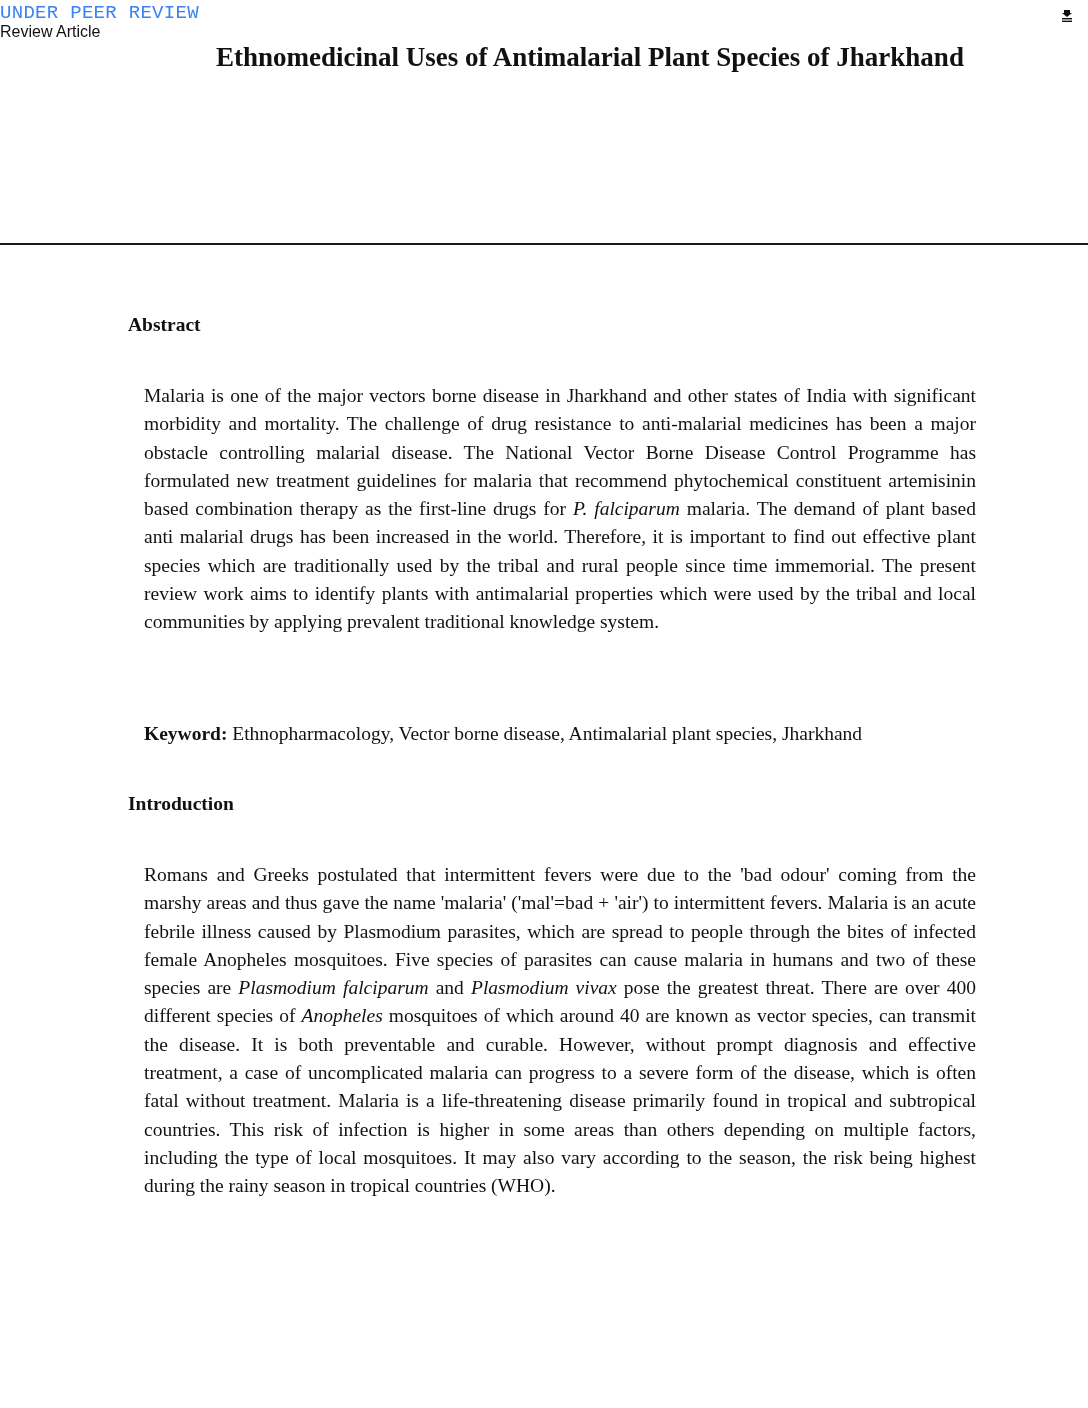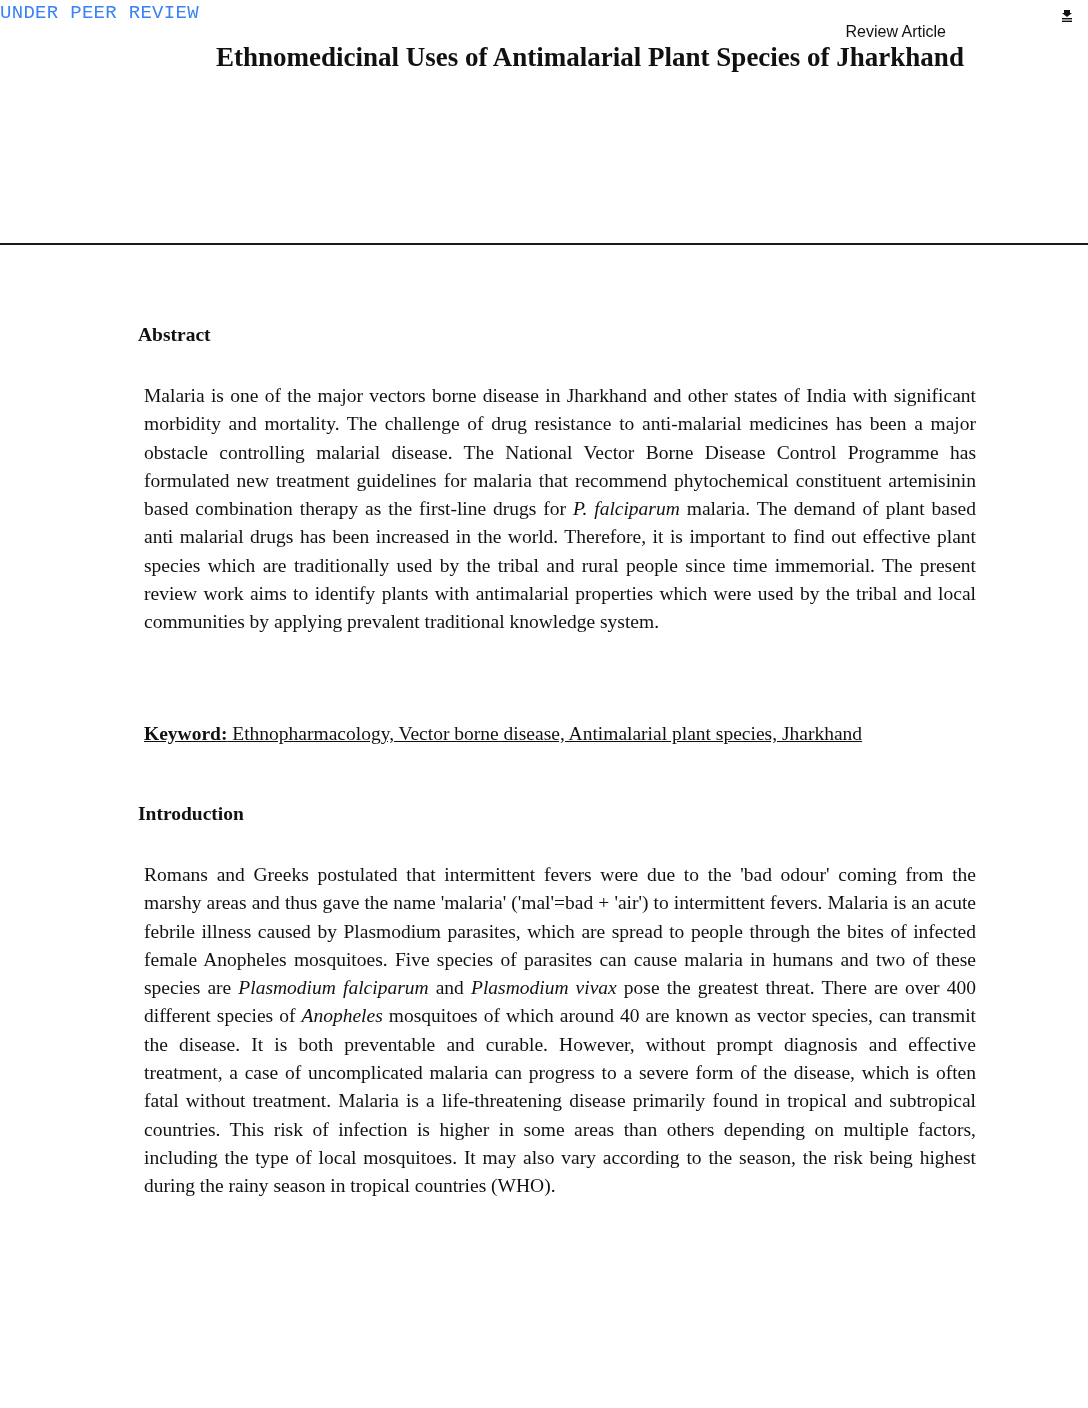--- a/index.html
+++ b/index.html
@@ -31,21 +31,21 @@
     top: 9px;
     width: 14px;
     height: 14px;
     cursor: pointer;
   }
   .review-article {
     position: absolute;
     left: 0;
     width: 946px;
     top: 23px;
-    text-align: right;
+    text-align: left;
     font-family: "Liberation Sans", sans-serif;
     font-size: 16px;
     color: #111;
   }
   .paper-title {
     position: absolute;
     left: 11px;
     width: 1086px;
     top: 42px;
     text-align: center;
@@ -70,21 +70,21 @@
     position: absolute;
     left: 128px;
     width: 832px;
     top: 0;
   }
   .section-heading {
     position: absolute;
     left: 0;
     font-weight: bold;
     font-size: 19.5px;
-    margin: 10px;
+    margin: 0;
     line-height: 1;
   }
   .para {
     position: absolute;
     left: 0;
     width: 832px;
     margin: 16px;
     font-size: 19.5px;
     line-height: 28.3px;
     text-align: justify;
@@ -108,19 +108,19 @@
 <h1 class="paper-title">Ethnomedicinal Uses of Antimalarial Plant Species of Jharkhand</h1>
 
 <hr class="header-rule">
 
 <div class="content">
 
   <h2 class="section-heading" style="top:315px;">Abstract</h2>
 
   <p class="para" style="top:366px;"><span>Malaria is one of the major vectors borne disease in Jharkhand and other states of India with significant morbidity and mortality. The challenge of drug resistance to anti-malarial medicines has been a major obstacle controlling malarial disease. The National Vector Borne Disease Control Programme has formulated new treatment guidelines for malaria that recommend phytochemical constituent artemisinin based combination therapy as the first-line drugs for </span><i>P. falciparum</i><span> malaria. The demand of plant based anti malarial drugs has been increased in the world. Therefore, it is important to find out effective plant species which are traditionally used by the tribal and rural people since time immemorial. The present review work aims to identify plants with antimalarial properties which were used by the tribal and local communities by applying prevalent traditional knowledge system.</span></p>
 
-  <p class="para" style="top:704px;text-decoration:underline;"><span class="kw-label">Keyword:</span><span> Ethnopharmacology, Vector borne disease, Antimalarial plant species, Jharkhand</span></p>
+  <p class="para" style="top:704px;"><span class="kw-label">Keyword:</span><span> Ethnopharmacology, Vector borne disease, Antimalarial plant species, Jharkhand</span></p>
 
   <h2 class="section-heading" style="top:794px;">Introduction</h2>
 
   <p class="para" style="top:845px;"><span>Romans and Greeks postulated that intermittent fevers were due to the 'bad odour' coming from the marshy areas and thus gave the name 'malaria' ('mal'=bad + 'air') to intermittent fevers. Malaria is an acute febrile illness caused by Plasmodium parasites, which are spread to people through the bites of infected female Anopheles mosquitoes. Five species of parasites can cause malaria in humans and two of these species are </span><i>Plasmodium falciparum</i><span> and </span><i>Plasmodium vivax</i><span> pose the greatest threat. There are over 400 different species of </span><i>Anopheles</i><span> mosquitoes of which around 40 are known as vector species, can transmit the disease. It is both preventable and curable. However, without prompt diagnosis and effective treatment, a case of uncomplicated malaria can progress to a severe form of the disease, which is often fatal without treatment. Malaria is a life-threatening disease primarily found in tropical and subtropical countries. This risk of infection is higher in some areas than others depending on multiple factors, including the type of local mosquitoes. It may also vary according to the season, the risk being highest during the rainy season in tropical countries (WHO).</span></p>
 
 </div>
 
 </body></html>

